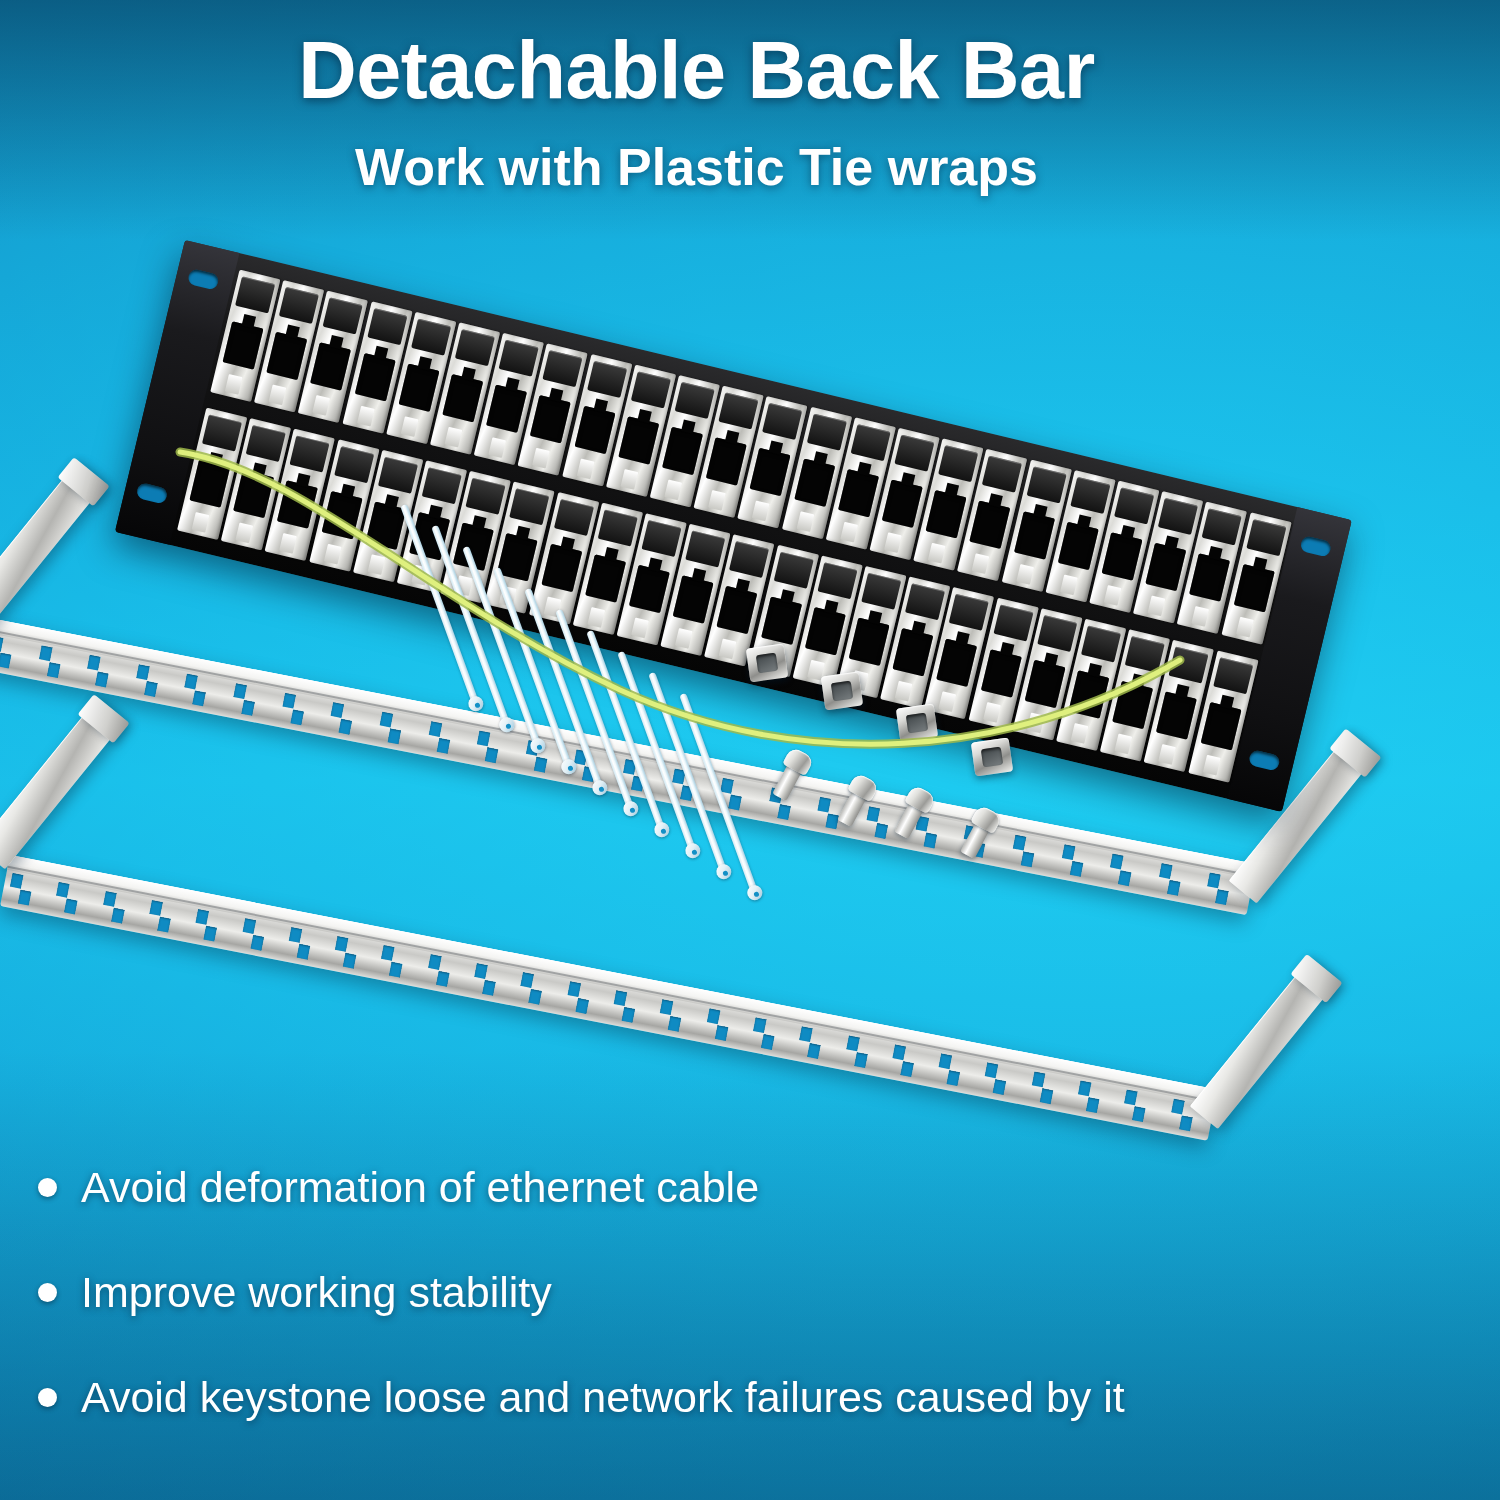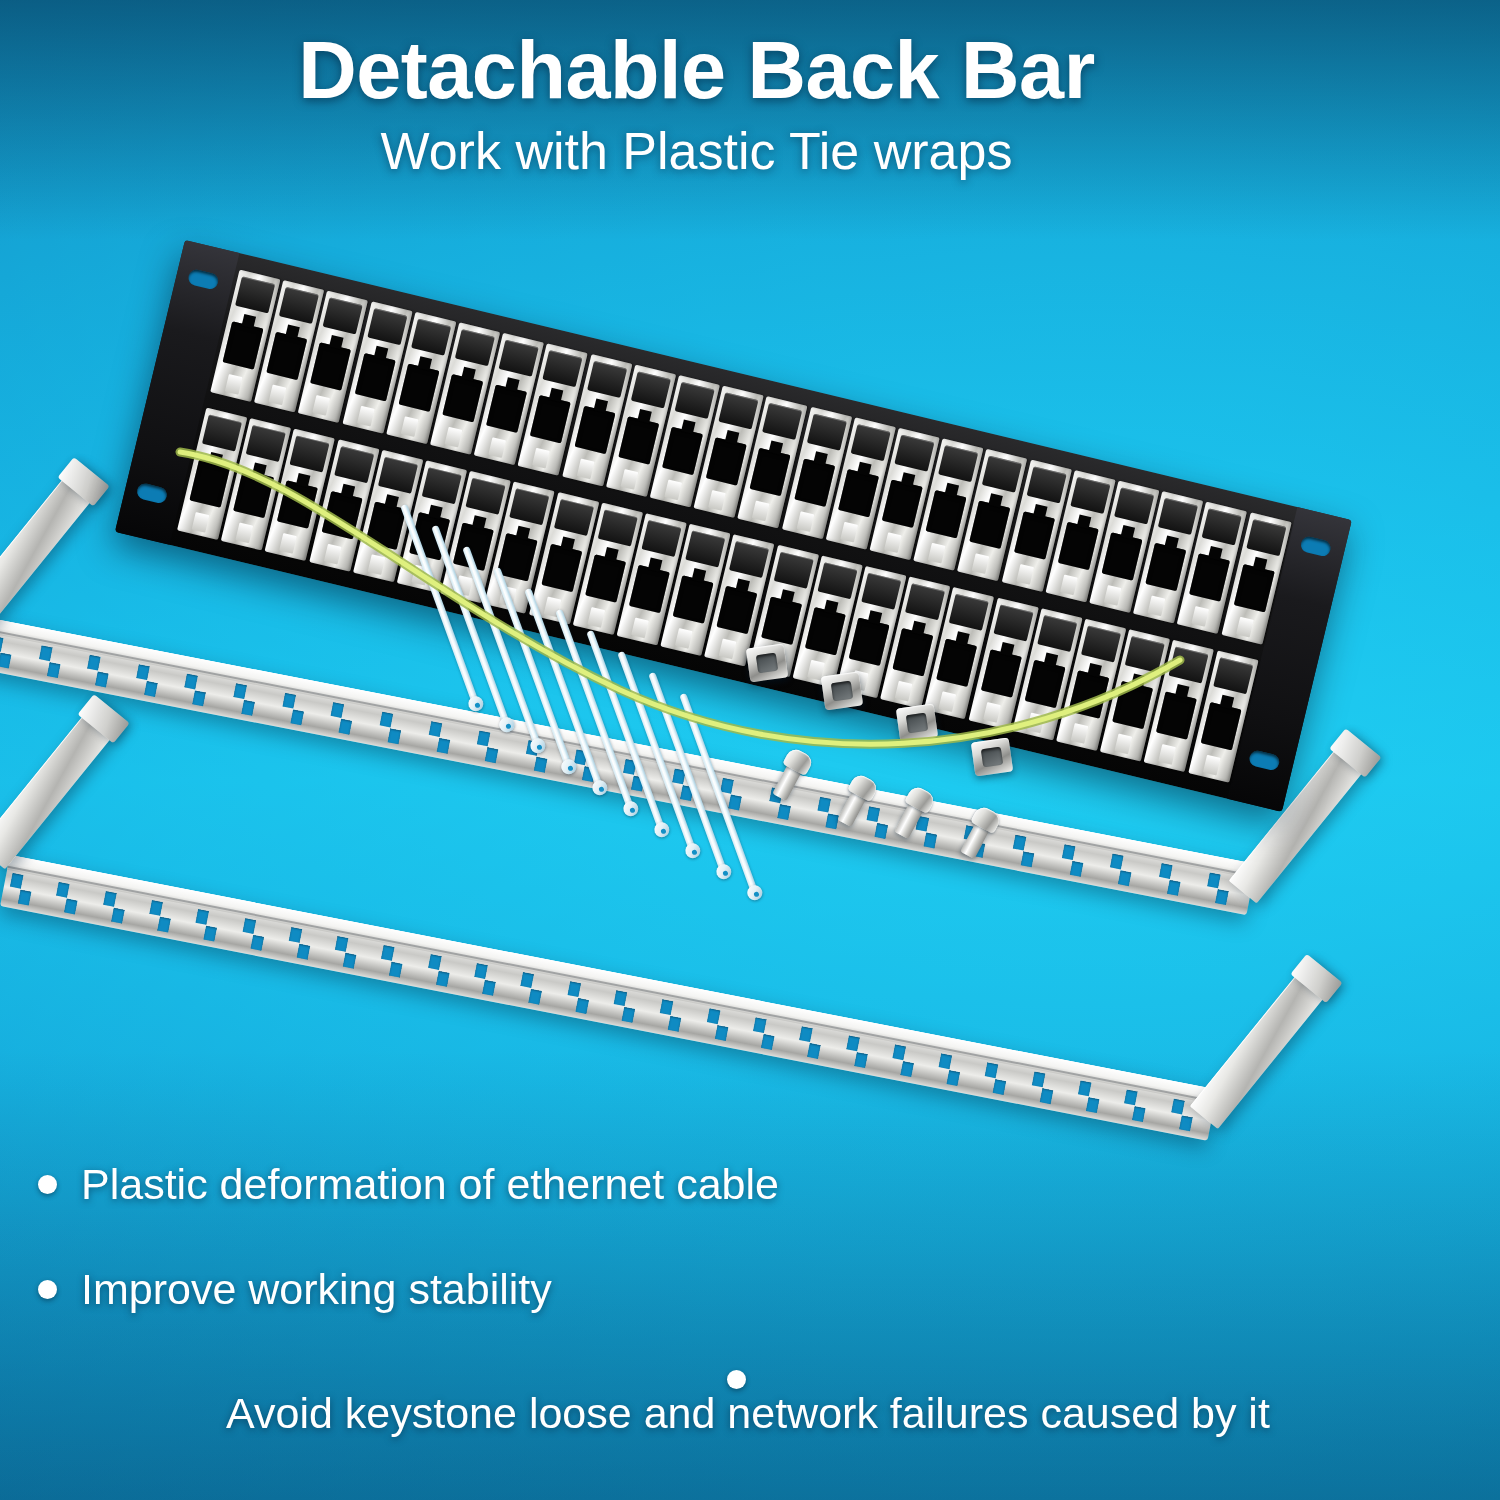--- a/index.html
+++ b/index.html
@@ -24,28 +24,28 @@
                rgba(0,0,0,0) 70%, rgba(3,45,72,.35) 100%);
   }
 
   
   .heading-block{ position:absolute; top:24px; left:0; width:1393px; text-align:center; z-index:40; }
   #title{
     font-size:81px; font-weight:bold; color:#fff; letter-spacing:-.5px;
     text-shadow:0 3px 10px rgba(0,30,55,.55);
   }
   #subtitle{
-    font-size:52px; font-weight:normal; color:#fff; margin-top:4px;
+    font-size:52px; font-weight:bold; color:#fff; margin-top:20px;
     text-shadow:0 2px 8px rgba(0,30,55,.5);
   }
 
   
   #bullets{ position:absolute; left:38px; bottom:62px; width:1420px; z-index:40; }
   .bullet-row{ display:flex; align-items:center; margin-bottom:56px; }
-  .bullet-row:last-child{ margin-bottom:0;flex-direction:column; }
+  .bullet-row:last-child{ margin-bottom:16px; }
   .bullet-dot{
     width:19px;height:19px;border-radius:50%;background:#fff;flex:0 0 auto;margin-right:24px;
     box-shadow:0 2px 5px rgba(0,25,45,.45);
   }
   .bullet-text{
     font-size:43px; color:#fff; white-space:nowrap;
     text-shadow:0 2px 7px rgba(0,30,55,.55);
   }
 
   
@@ -693,21 +693,21 @@
     <div class="screw" style="left:790px; top:762px; transform:rotate(28deg);"></div>
     <div class="screw" style="left:855px; top:788px; transform:rotate(28deg);"></div>
     <div class="screw" style="left:912px; top:800px; transform:rotate(28deg);"></div>
     <div class="screw" style="left:978px; top:820px; transform:rotate(28deg);"></div>
   </div>
 </div>
 
 <div id="bullets">
   <div class="bullet-row">
     <div class="bullet-dot"></div>
-    <div class="bullet-text">Plastic deformation of ethernet cable</div>
+    <div class="bullet-text">Avoid deformation of ethernet cable</div>
   </div>
   <div class="bullet-row">
     <div class="bullet-dot"></div>
     <div class="bullet-text">Improve working stability</div>
   </div>
   <div class="bullet-row">
     <div class="bullet-dot"></div>
     <div class="bullet-text">Avoid keystone loose and network failures caused by it</div>
   </div>
 </div>

